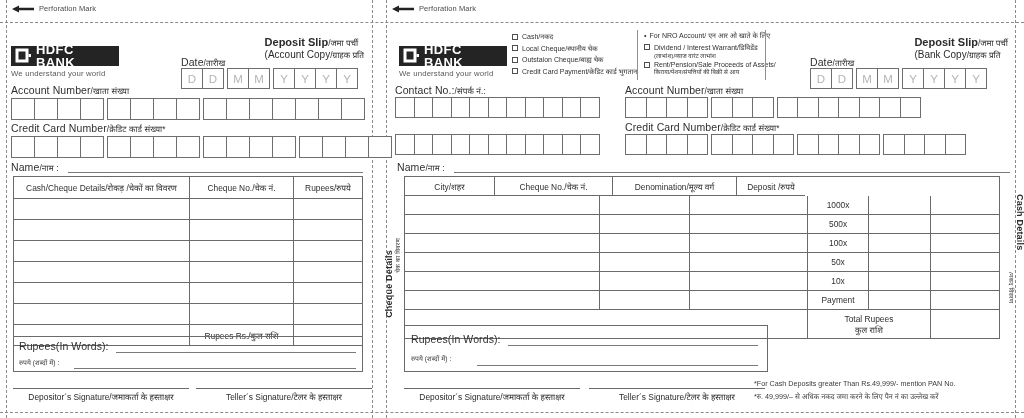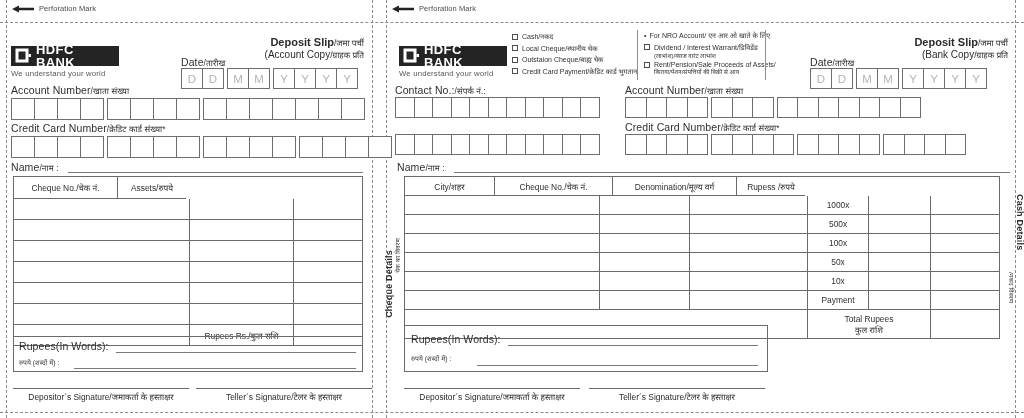--- a/index.html
+++ b/index.html
@@ -75,21 +75,21 @@
     background: #fff;
     margin-right: -1px;
   }
   .grp + .grp { margin-left: 4px; }
   .bx.ph {
     display: flex; align-items: center; justify-content: center;
     color: #b4b4b4; font-size: 11.5px; font-family: "Liberation Sans", sans-serif;
   }
 
   
-  .slip-title { position: absolute; text-align: right; white-space: nowrap; }
+  .slip-title { position: absolute; text-align: left; white-space: nowrap; }
   .slip-title .t1 { font-size: 11px; }
   .slip-title .t1 b { font-weight: bold; }
   .slip-title .t2 { font-size: 10px; margin-top: 1px; }
 
   
   .uline { position: absolute; border-bottom: 1px solid #7a7a7a; height: 0; }
 
   
   .tbl { position: absolute; border: 1px solid #6a6a6a; }
   .tbl .r { display: flex; }
@@ -251,22 +251,23 @@
         </div>
       </div>
 
     <div class="abs lbl" style="left:11px; top:161px;">
       <span>Name</span><span class="hi">/नाम :</span>
     </div>
     <div class="uline" style="left:68px; top:172px; width:295px;"></div>
 
     <div class="tbl" id="cc-table" style="left:13px; top:176px; width:350px;">
         <div class="r">
+          <div class="c" style="width: 176px; height: 22px;">Cash/Cheque Details/रोकड़ /चेकों का विवरण</div>
           <div class="c" style="width: 104px; height: 22px;">Cheque No./चेक नं.</div>
-          <div class="c last" style="width: 68px; height: 22px;">Assets/रुपये</div>
+          <div class="c last" style="width: 68px; height: 22px;">Rupees/रुपये</div>
         </div>
         <div class="r">
           <div class="c" style="width: 176px; height: 21px;"></div>
           <div class="c" style="width: 104px; height: 21px;"></div>
           <div class="c last" style="width: 68px; height: 21px;"></div>
         </div>
         <div class="r">
           <div class="c" style="width: 176px; height: 21px;"></div>
           <div class="c" style="width: 104px; height: 21px;"></div>
           <div class="c last" style="width: 68px; height: 21px;"></div>
@@ -513,21 +514,21 @@
     </div>
     <div class="vlabel" style="right:9px; top:272px; font-size:6px; font-weight:normal;">
       <span>/नकद विवरण</span>
     </div>
 
     <div class="tbl" id="bc-table" style="left:18px; top:176px; width:596px;">
         <div class="r">
           <div class="c" style="width: 90px; height: 19px;">City/शहर</div>
           <div class="c" style="width: 118px; height: 19px;">Cheque No./चेक नं.</div>
           <div class="c" style="width: 124px; height: 19px;">Denomination/मूल्य वर्ग</div>
-          <div class="c last" style="width: 68px; height: 19px;">Rupess /रुपये</div>
+          <div class="c last" style="width: 68px; height: 19px;">Deposit /रुपये</div>
         </div>
         <div class="r">
           <div class="c" style="width: 196px; height: 19px;"></div>
           <div class="c" style="width: 90px; height: 19px;"></div>
           <div class="c" style="width: 118px; height: 19px;"></div>
           <div class="c" style="width: 62px; height: 19px;">1000x</div>
           <div class="c" style="width: 62px; height: 19px;"></div>
           <div class="c last" style="width: 68px; height: 19px;"></div>
         </div>
         <div class="r">
@@ -589,14 +590,18 @@
 
     <div class="sig" style="left:18px; top:388px; width:176px;">
       <div class="line"></div>
       <div class="cap">Depositor´s Signature/जमाकर्ता के हस्ताक्षर</div>
     </div>
     <div class="sig" style="left:203px; top:388px; width:176px;">
       <div class="line"></div>
       <div class="cap">Teller´s Signature/टेलर के हस्ताक्षर</div>
     </div>
 
+    <div class="abs" style="left:368px; top:379px;">
+      <div class="lbl-xs" style="font-size:7.2px;">*For Cash Deposits greater Than Rs.49,999/- mention PAN No.</div>
+      <div class="lbl-xs" style="font-size:7.2px; margin-top:3px;">*रु. 49,999/– से अधिक नकद जमा करने के लिए पैन नं का उल्लेख करें</div>
+    </div>
   </div>
 </div>
 
 </body></html>

